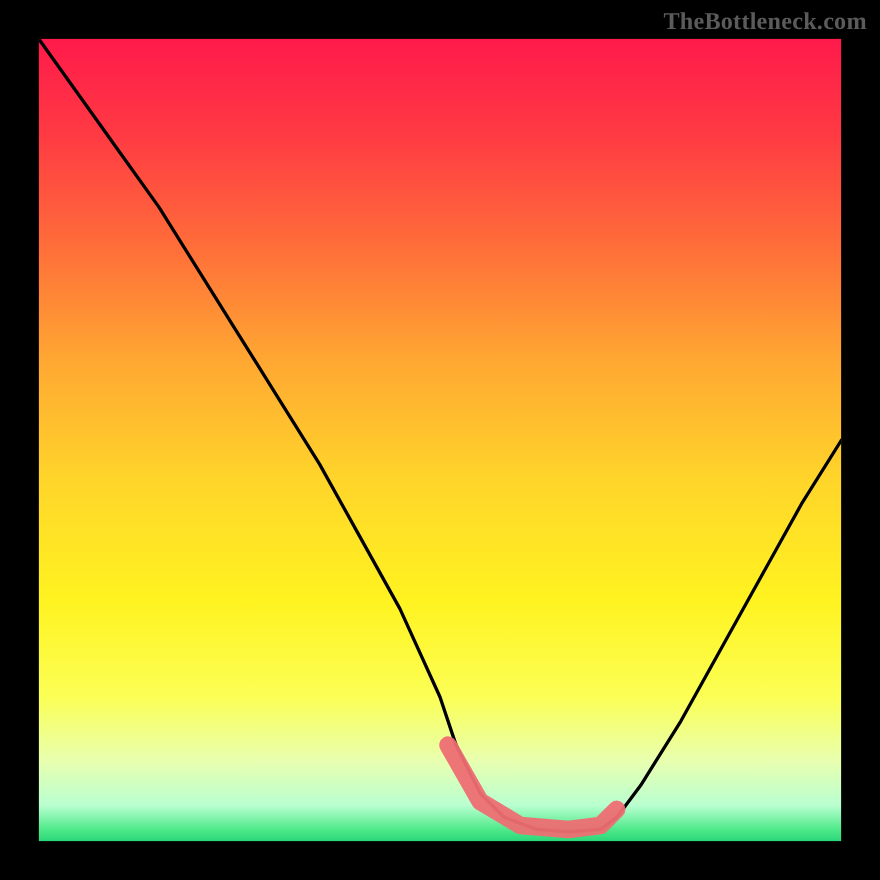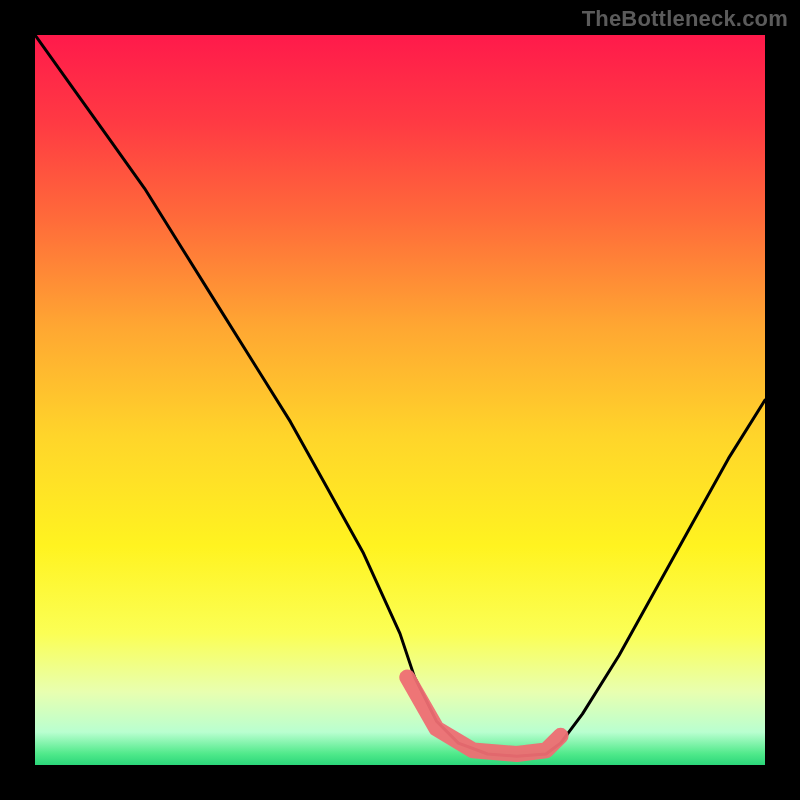--- a/index.html
+++ b/index.html
@@ -37,21 +37,21 @@
     position: absolute;
     left: 0;
     top: 0;
     width: 730px;
     height: 730px;
   }
   .watermark {
     position: absolute;
     top: 6px;
     right: 12px;
-    font-family: Liberation Sans, sans-serif;
+    font-family: Liberation Serif, serif;
     font-size: 22px;
     font-weight: 600;
     color: #5b5b5b;
     letter-spacing: 0.2px;
   }
 </style>
 </head>
 <body>
 
 <div class="frame">

